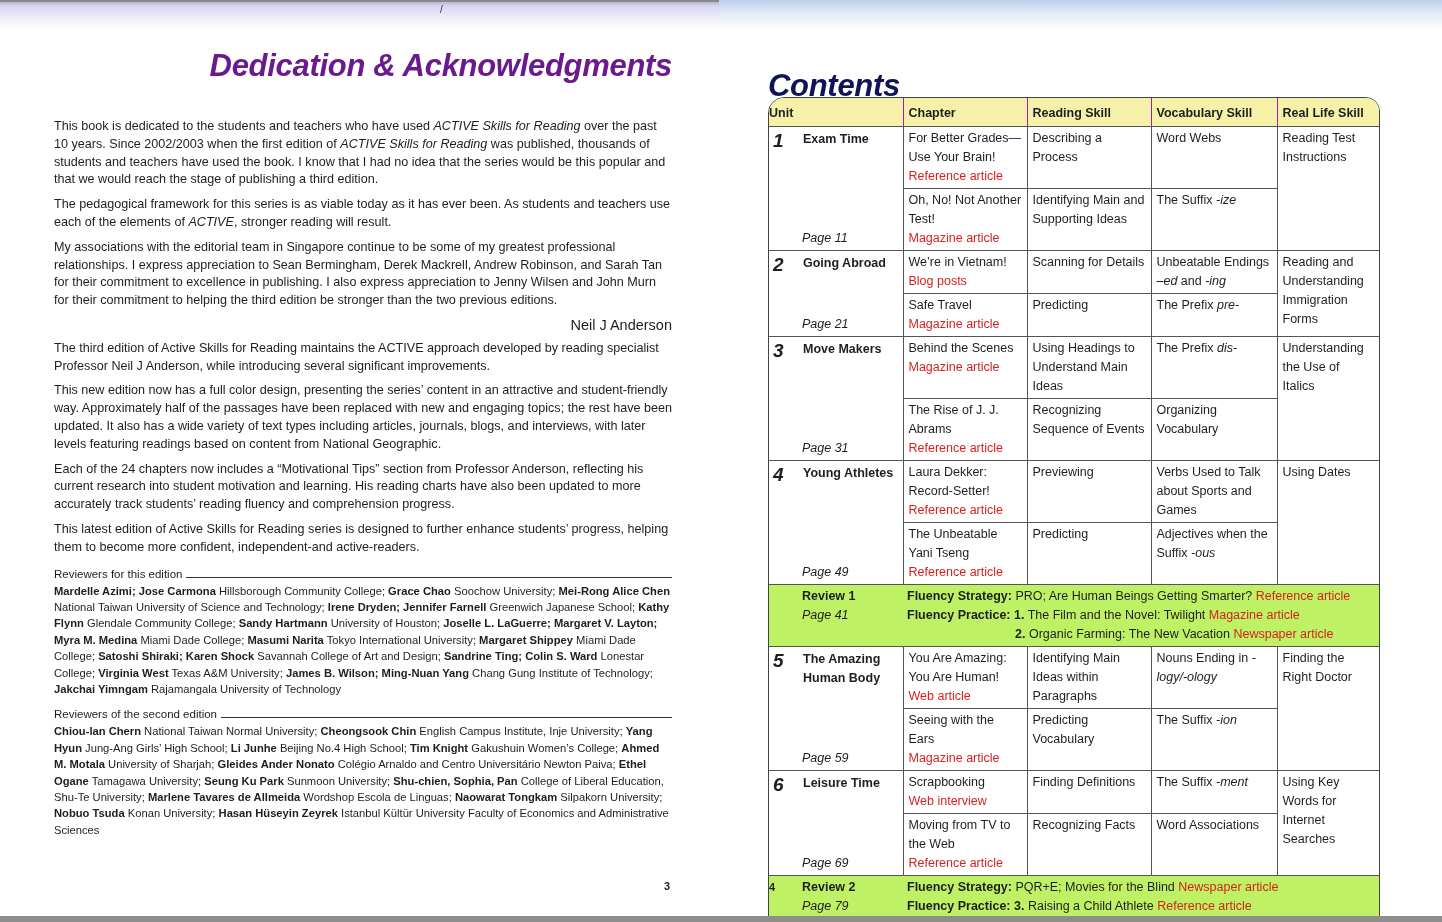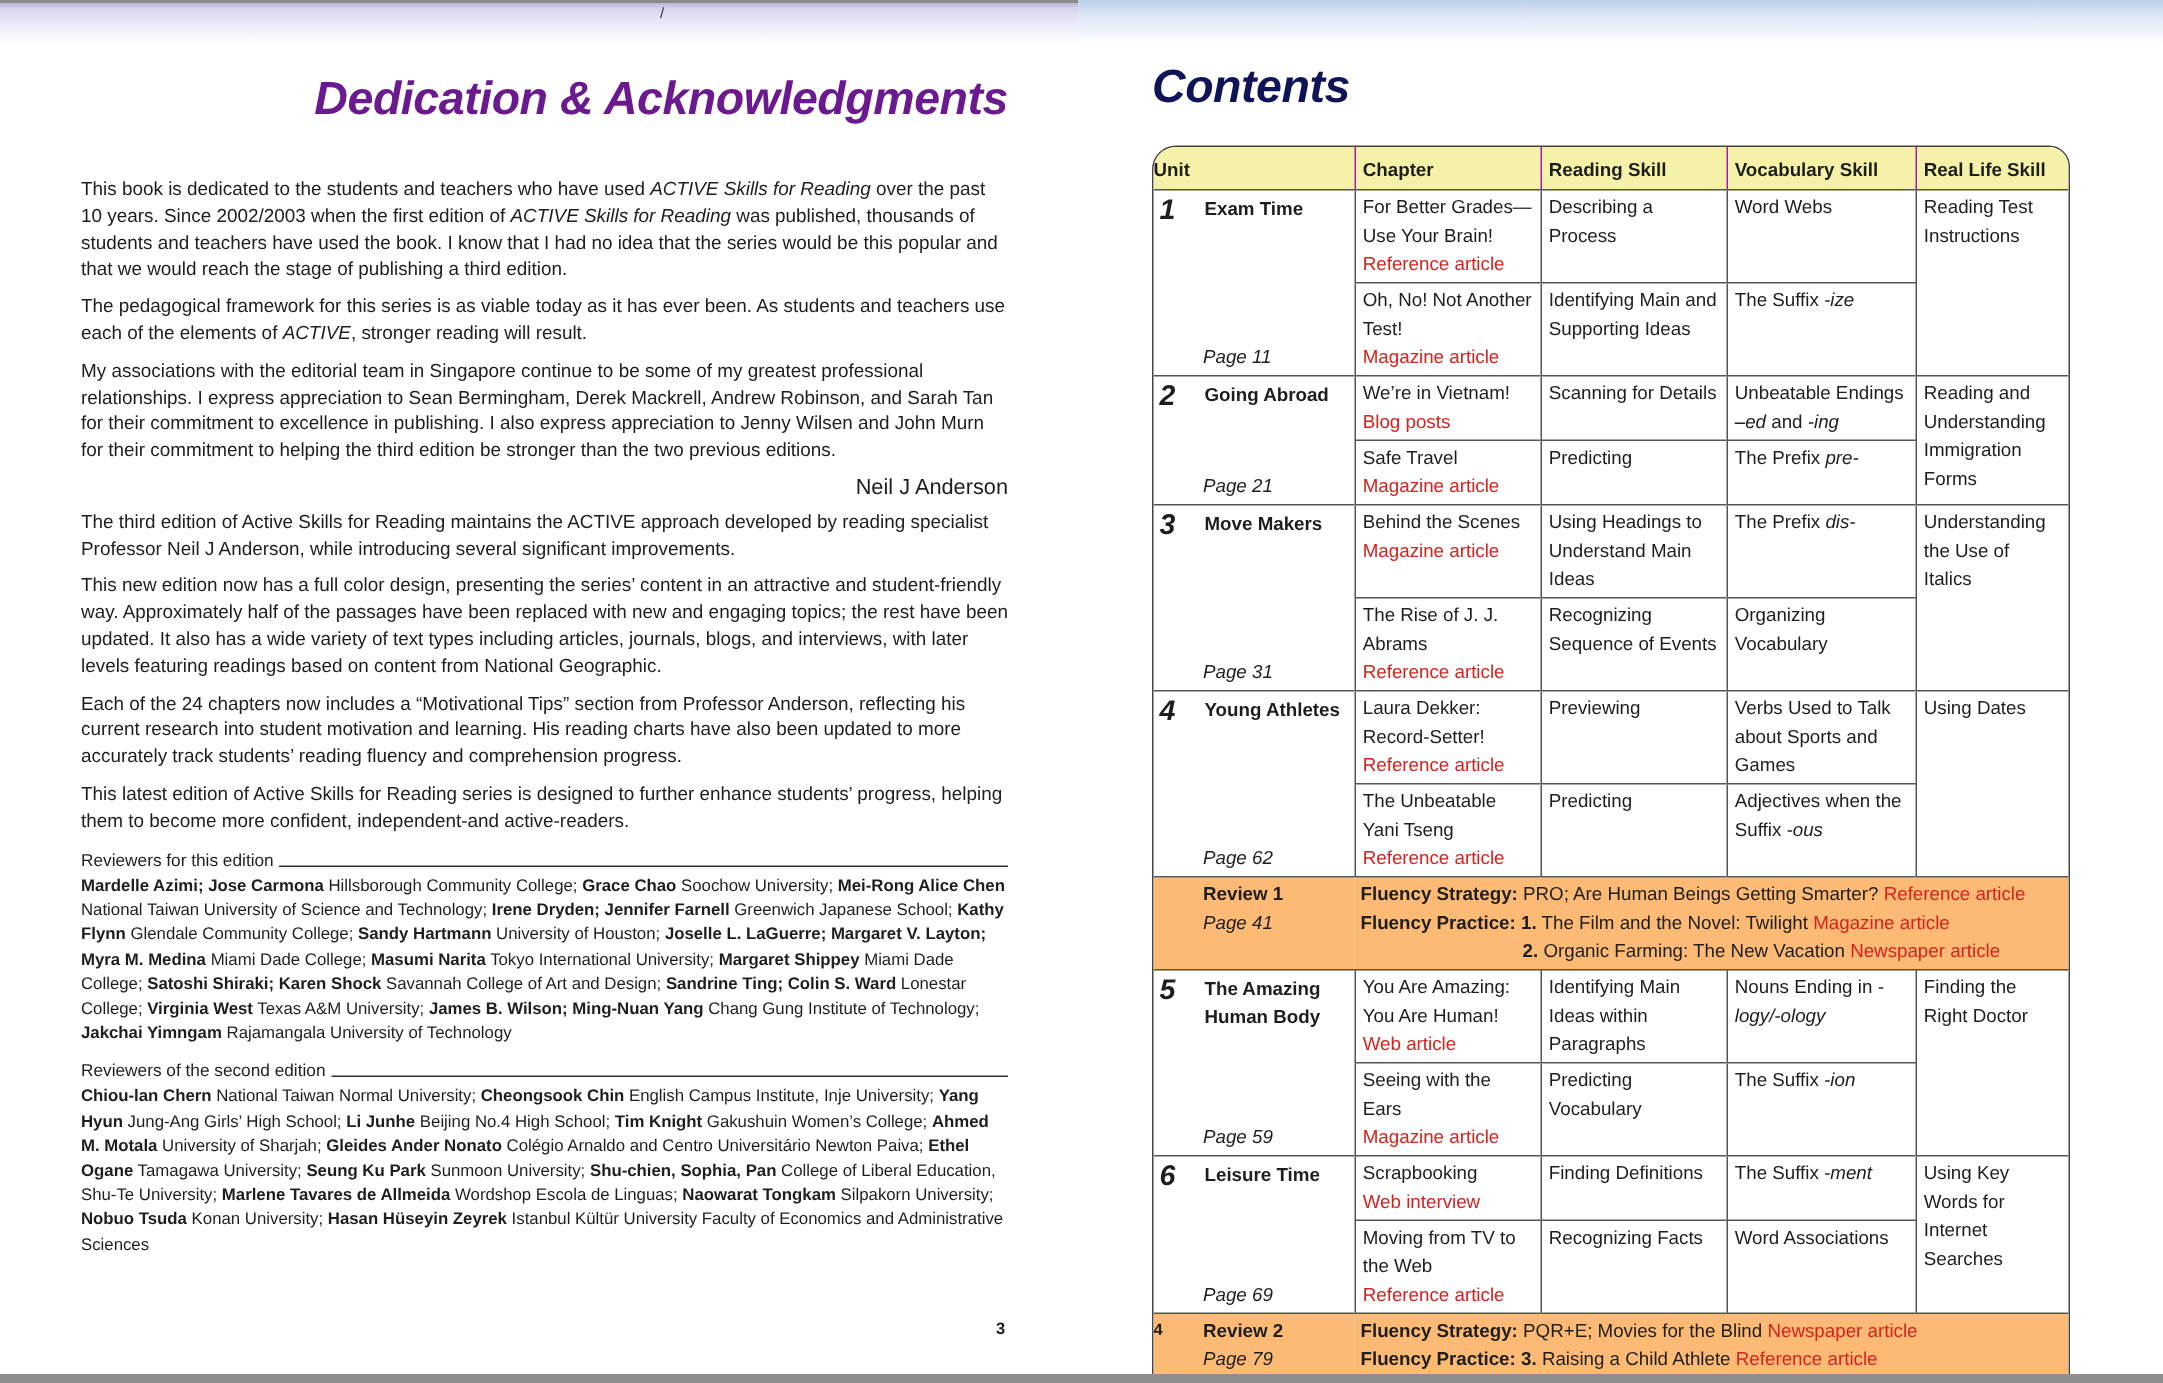--- a/index.html
+++ b/index.html
@@ -34,21 +34,21 @@
   .rev-head {
     display:flex; align-items:flex-end; font-size:11.5px; margin-top:10px; line-height:14px;
   }
   .rev-head .rule { flex:1; border-bottom:1px solid #333; margin-left:4px; margin-bottom:3px; }
   .rev-list { font-size:11.2px; line-height:16.4px; margin-top:2px; }
   .rev-list b { font-weight:bold; }
   .pnum { position:absolute; font-size:11px; font-weight:bold; }
 
   
   .contents-title {
-    position:absolute; left:768px; top:38px; font-size:31px; font-weight:bold;
+    position:absolute; left:768px; top:66px; font-size:31px; font-weight:bold;
     font-style:italic; color:#0f1458; margin:0; line-height:40px; letter-spacing:-0.3px;
   }
   .toc {
     position:absolute; left:768px; top:97px; width:610px;
     border:1.5px solid #444; border-radius:16px 14px 16px 14px; overflow:hidden;
     background:#fff;
   }
   table { border-collapse:collapse; width:100%; table-layout:fixed; font-size:12.5px; }
   th {
     background:#f6f1a8; text-align:left; font-weight:bold; font-size:12.5px;
@@ -59,21 +59,21 @@
     vertical-align:top; padding:2px 5px; line-height:19px;
     border-left:1px solid #555; border-top:1px solid #555;
   }
   td.unitcell { border-left:none; position:relative; padding:0; }
   .unit-num {
     position:absolute; left:4px; top:4px; font-size:19px; font-weight:bold; font-style:italic;
   }
   .unit-name { position:absolute; left:34px; top:3px; font-weight:bold; line-height:19px; width:110px; }
   .unit-page { position:absolute; left:33px; bottom:2px; font-style:italic; font-size:12.5px; }
   .red { color:#d4231f; }
-  tr.review td { background:#fdba74; border-top:1px solid #555; }
+  tr.review td { background:#bef264; border-top:1px solid #555; }
   tr.review td.rev-unit { border-left:none; padding-left:33px; line-height:19px; }
   tr.review td.rev-body { border-left:none; padding-left:4px; line-height:19px; }
   .fl-label { font-weight:bold; }
   .indent { padding-left:108px; }
   .num { font-weight:bold; }
 </style>
 </head>
 <body>
 
 <div class="topbar-left"></div>
@@ -192,21 +192,21 @@
             <div>The Rise of J. J. Abrams</div>
             <div class="red">Reference article</div>
           </td>
           <td>Recognizing Sequence of Events</td>
           <td><span>Organizing Vocabulary</span></td>
         </tr>
         <tr style="height: 57px;">
           <td class="unitcell" rowspan="2">
             <span class="unit-num">4</span>
             <span class="unit-name">Young Athletes</span>
-            <span class="unit-page">Page 62</span>
+            <span class="unit-page">Page 49</span>
           </td>
           <td>
             <div>Laura Dekker: Record-Setter!</div>
             <div class="red">Reference article</div>
           </td>
           <td>Previewing</td>
           <td><span>Verbs Used to Talk about Sports and Games</span></td>
           <td rowspan="2">Using Dates</td>
         </tr>
         <tr style="height: 57px;">

